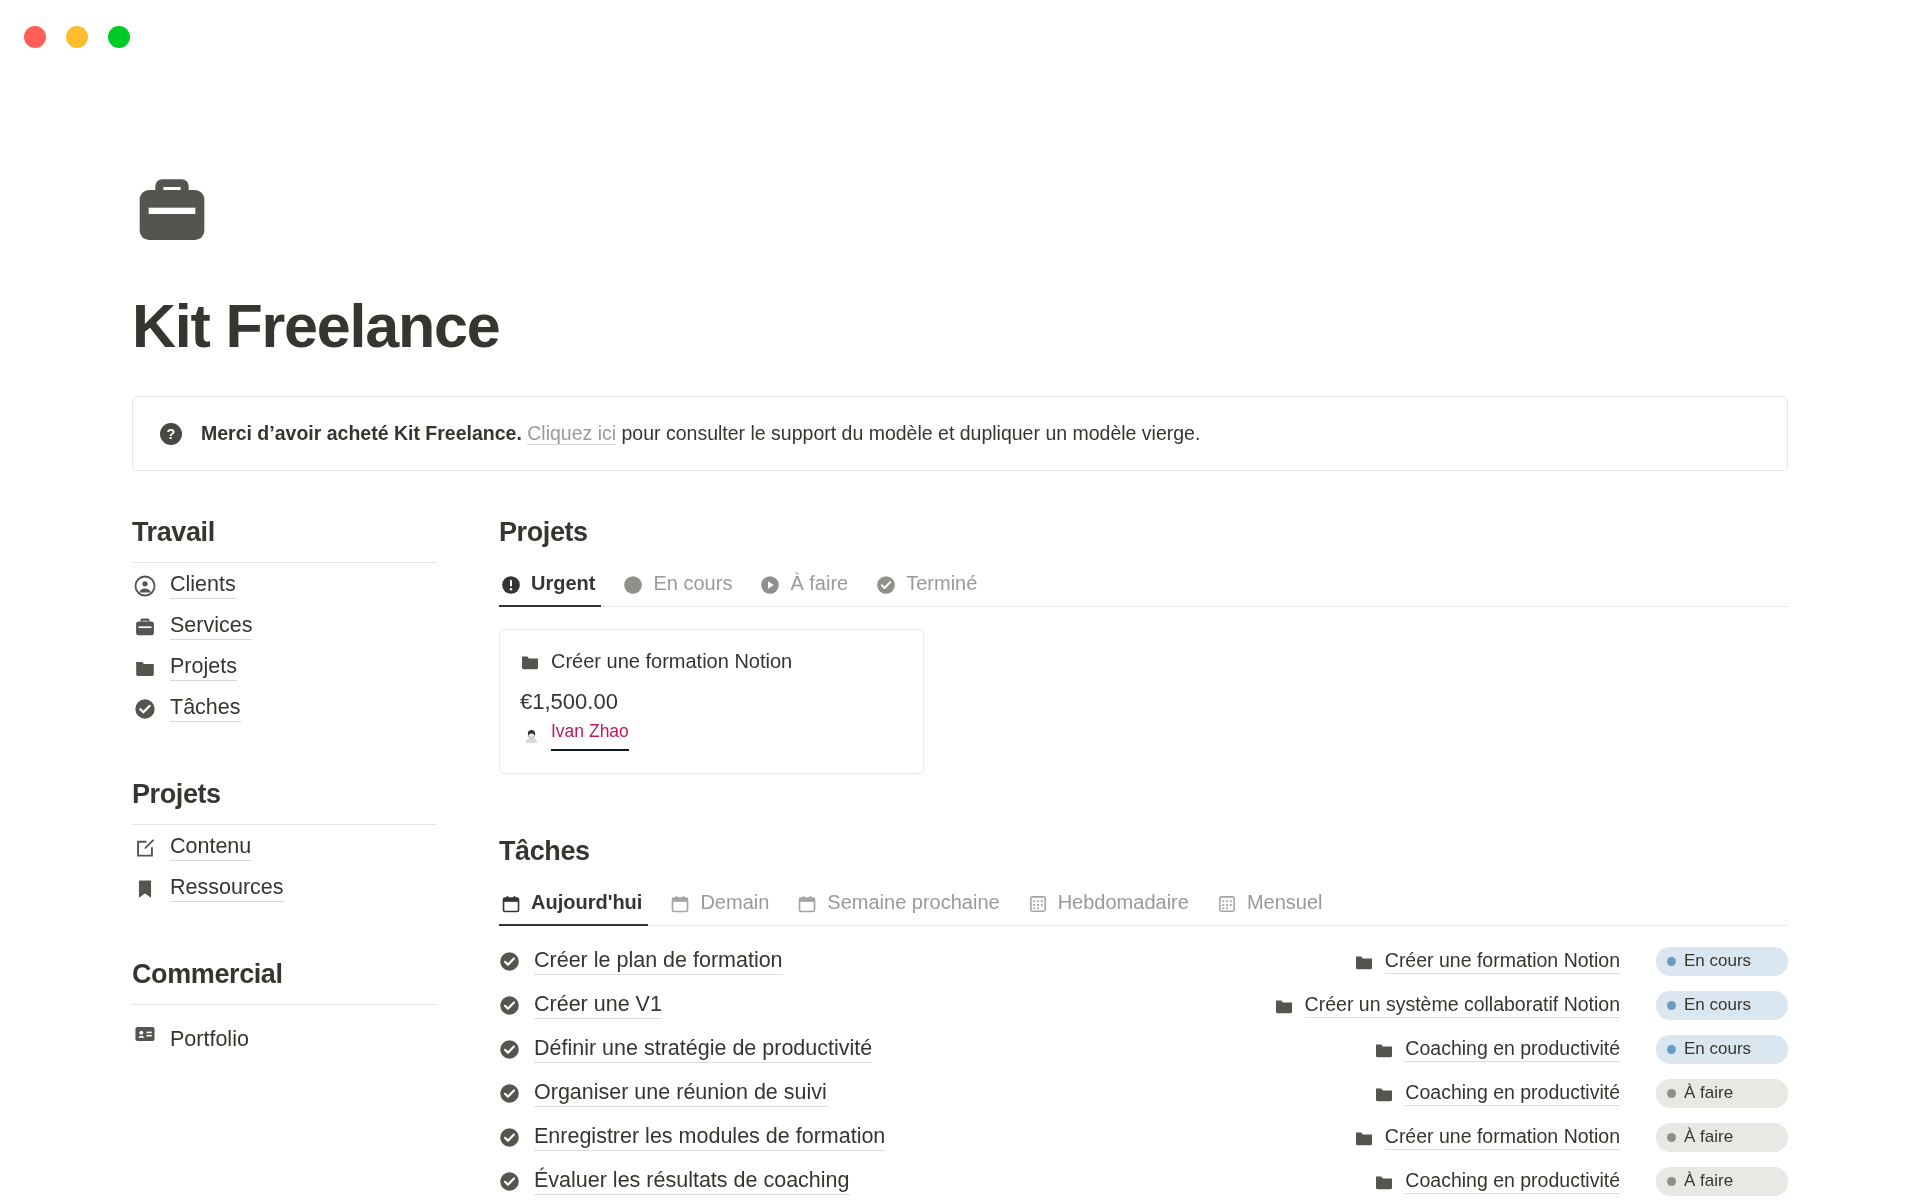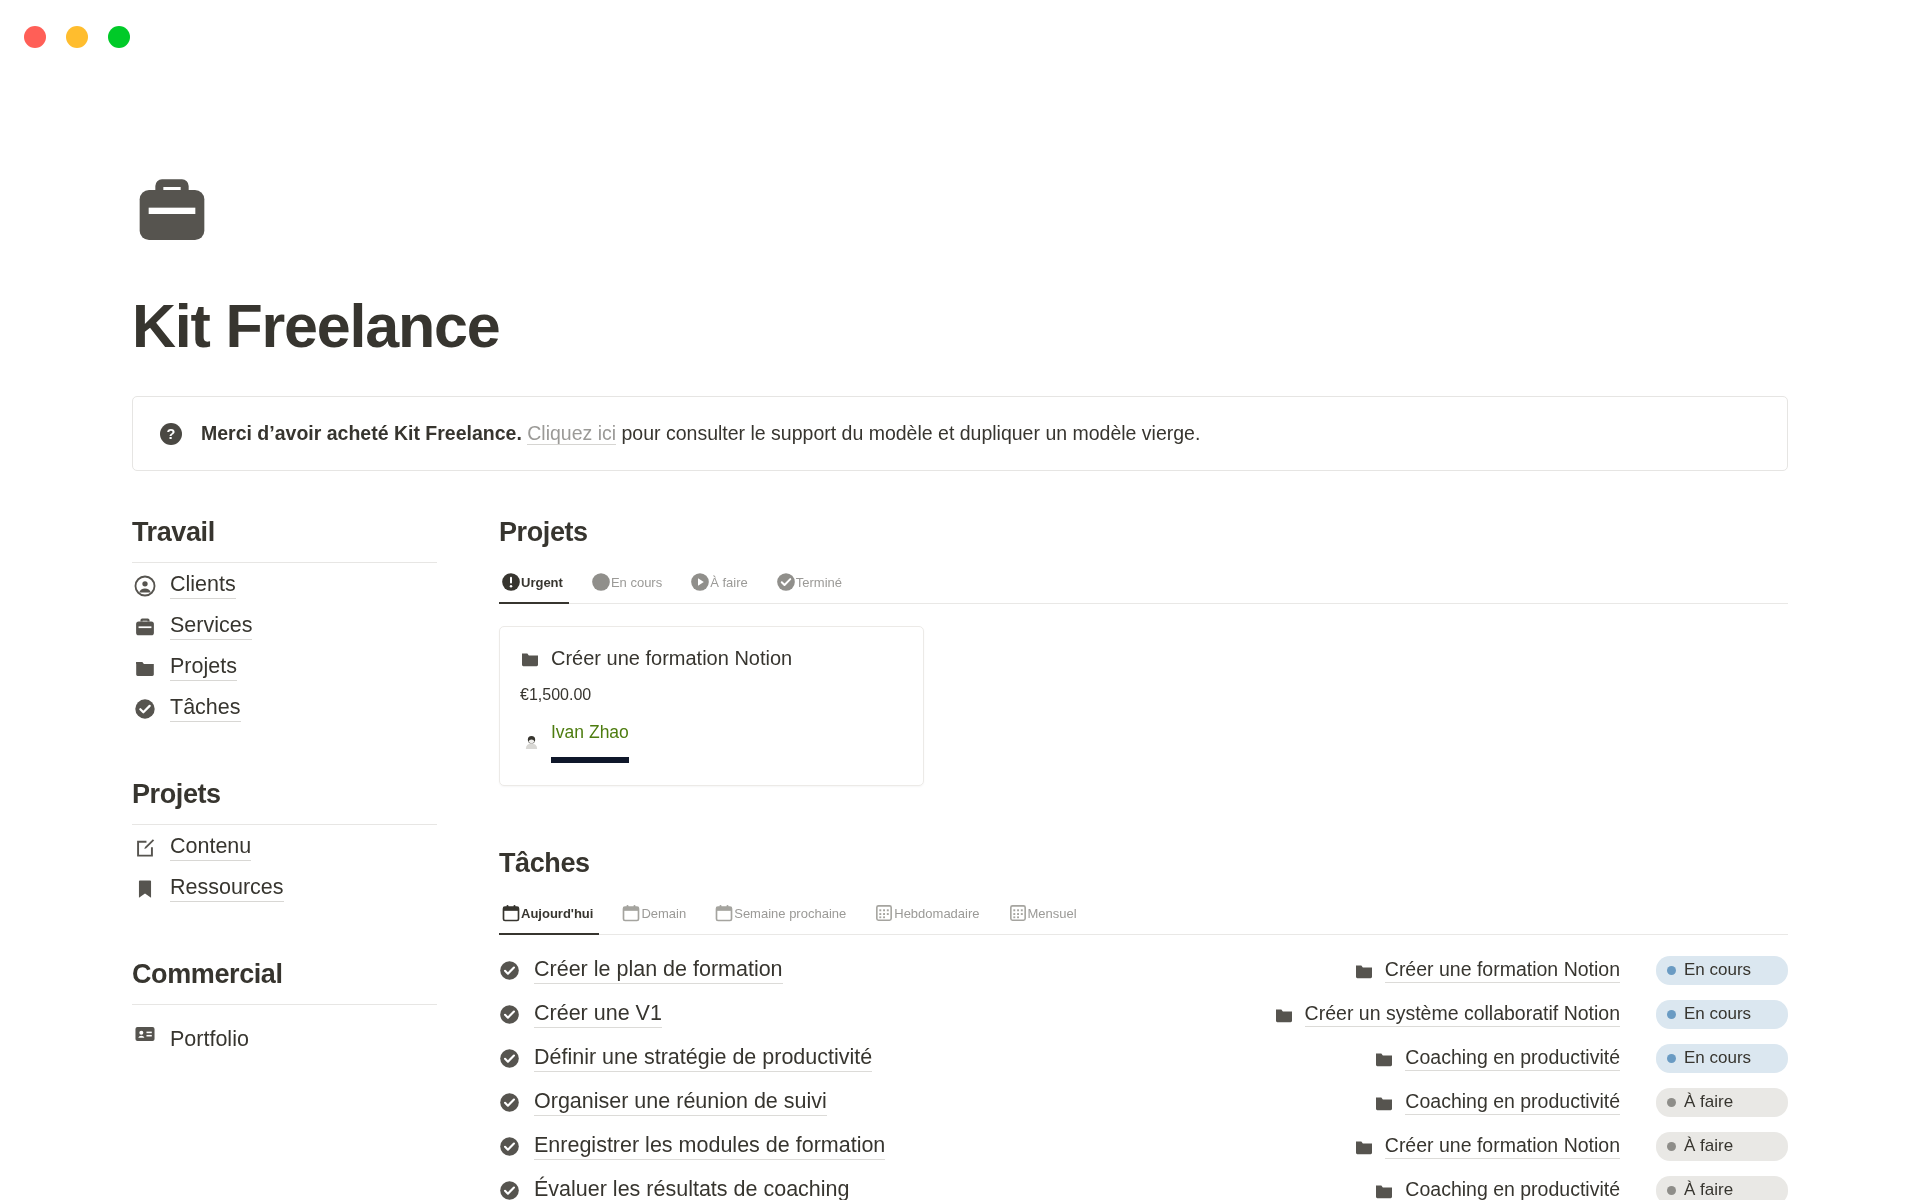--- a/index.html
+++ b/index.html
@@ -72,23 +72,23 @@
   
   .sec-title {
     font-size: 27px; font-weight: bold; color: #37352f;
     letter-spacing: -0.4px; margin-bottom: 18px;
   }
   .tabs {
     display: flex; align-items: flex-end; gap: 0;
     border-bottom: 1px solid #e9e8e6;
   }
   .tab {
-    display: flex; align-items: center; 
+    display: flex; align-items: flex-end; gap: 10px;
     padding: 6px 14px 11px 14px;
-    font-size: 13px; color: #9b9a97; white-space: nowrap;
+    font-size: 20px; color: #9b9a97; white-space: nowrap;
   }
   .tab:first-child { padding-left: 2px; }
   .tab .ic { width: 20px; height: 20px; flex: 0 0 20px; display: block; }
   .tab.active { color: #37352f; font-weight: bold; position: relative; }
   .tab.active::after {
     content: ""; position: absolute; left: 0; right: 8px; bottom: -1px;
     height: 2px; background: #37352f;
   }
 
   
@@ -98,26 +98,26 @@
     border: 1px solid #eceae7;
     border-radius: 5px;
     padding: 20px 20px 22px 20px;
     box-shadow: 0 1px 2px rgba(15,15,15,0.04);
   }
   .card-title {
     display: flex; align-items: center; gap: 11px;
     font-size: 20px; color: #37352f; margin-bottom: 16px;
   }
   .card-title .ic { width: 20px; height: 20px; flex: 0 0 20px; }
-  .card-price { font-size: 16px; color: #37352f; margin-bottom: 18px; }
+  .card-price { font-size: 22px; color: #37352f; margin-bottom: 6px; }
   .card-person { display: flex; align-items: center; gap: 11px; padding-left: 3px; }
   .card-person .av { width: 17px; height: 17px; flex: 0 0 17px; }
   .card-person .nm {
-    font-size: 17.5px; color: #4d7c0f;
-    border-bottom: 6px solid #0f172a; padding-bottom: 14px;
+    font-size: 17.5px; color: #be185d;
+    border-bottom: 2px solid #0f172a; padding-bottom: 7px;
   }
 
   
   .tasks-sec { margin-top: 62px; }
   .task-rows { margin-top: 12px; }
   .task-row {
     display: flex; align-items: center;
     padding: 9px 0 6px 0;
     gap: 14px;
     text-align: right;

